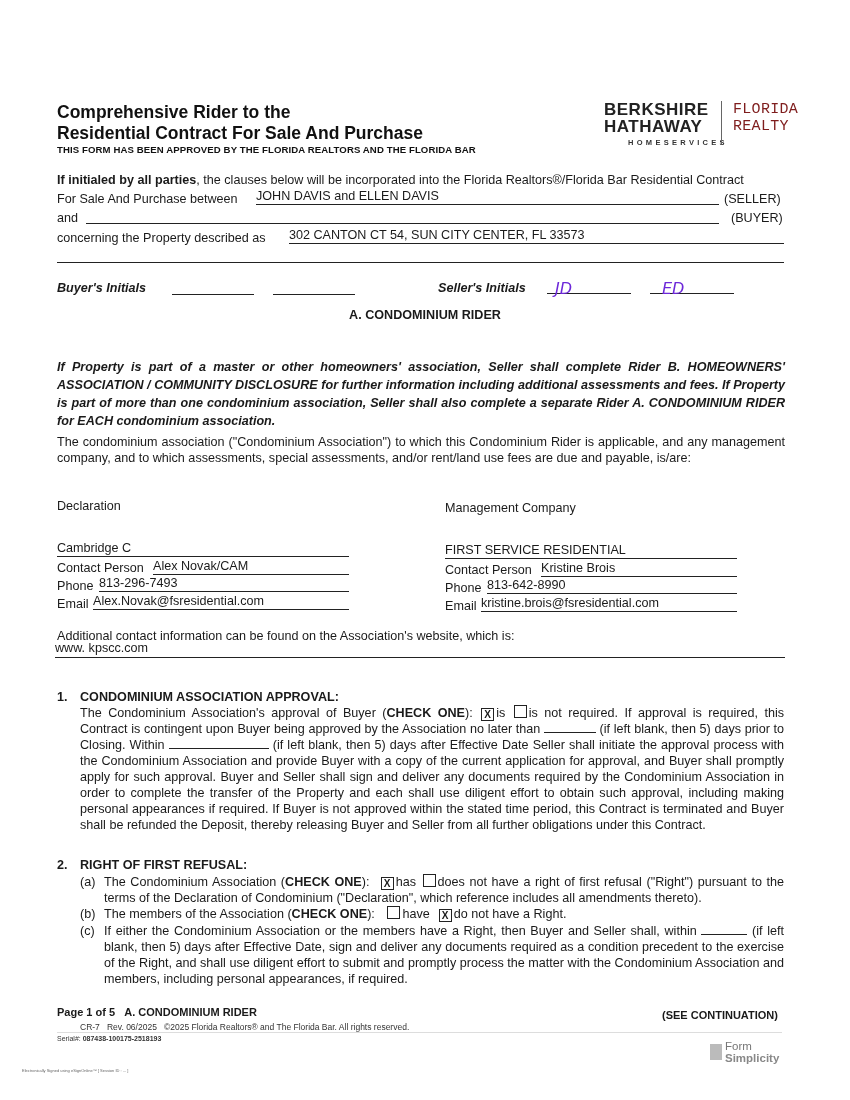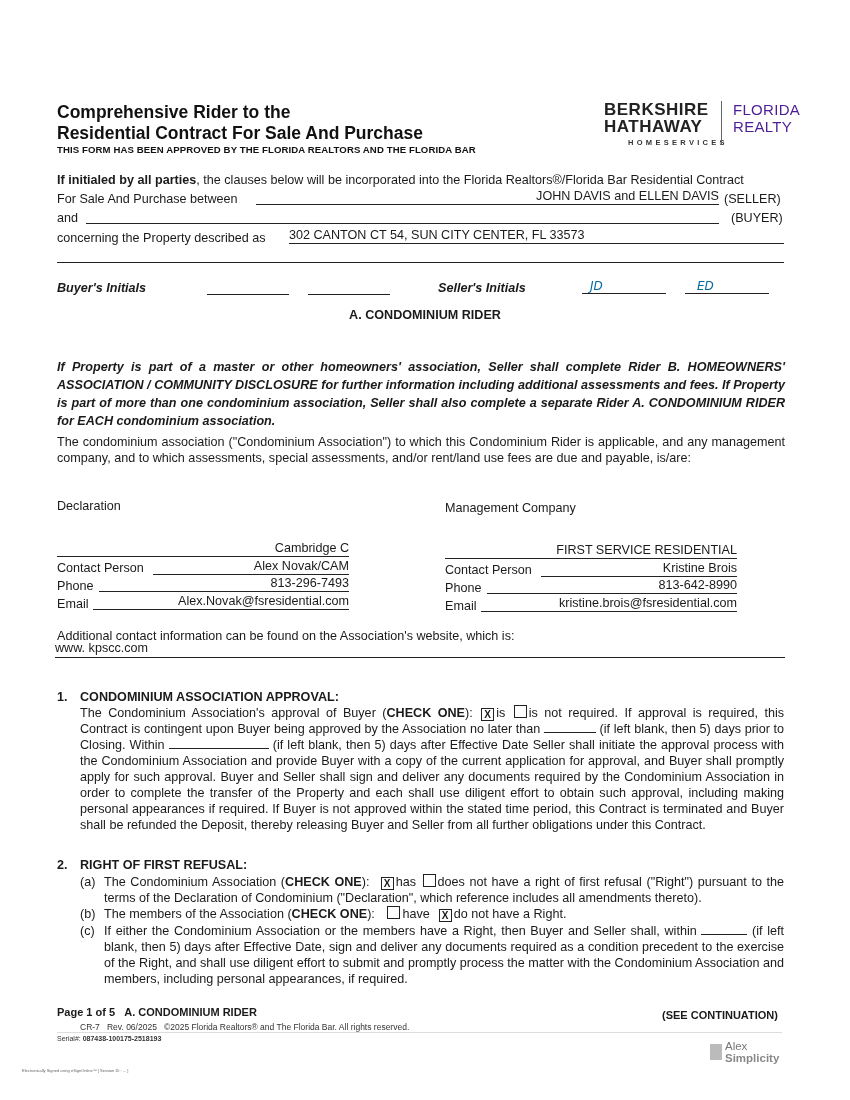--- a/index.html
+++ b/index.html
@@ -3,31 +3,31 @@
 <meta charset="utf-8">
 <style>
   html, body { margin: 0; padding: 0; background: #ffffff; }
   body { width: 850px; height: 1100px; position: relative; overflow: hidden;
          font-family: "Liberation Sans", sans-serif; color: #1a1a1a; }
   .abs { position: absolute; }
   .ttl { font-weight: bold; font-size: 17.5px; line-height: 21px; color: #111; }
   .approved { font-weight: bold; font-size: 9.6px; letter-spacing: 0.1px; color: #111; }
   .logo-bh { font-weight: bold; font-size: 17px; line-height: 17px; letter-spacing: 0.5px; color: #222; }
   .logo-hs { font-size: 7.5px; letter-spacing: 3.3px; color: #333; font-weight: bold; padding-left: 24px; }
-  .logo-fr { font-size: 15px; line-height: 17px; color: #4c1d95; letter-spacing: 0.3px; }
+  .logo-fr { font-size: 15px; line-height: 17px; color: #7f1d1d; letter-spacing: 0.3px; font-family: Liberation Mono, monospace; }
   .logo-div { width: 1px; background: #666; }
   .t { font-size: 12.6px; line-height: 16px; }
   .line { border-bottom: 1px solid #222; }
-  .fill { text-align: right; font-size: 12.6px; line-height: 15px; }
+  .fill { text-align: left; font-size: 12.6px; line-height: 15px; }
   .ital { font-style: italic; font-weight: bold; font-size: 12.6px; line-height: 18px; text-align: justify; }
   .just { text-align: justify; font-size: 12.6px; line-height: 16px; }
   .cb { display: inline-block; width: 11px; height: 11px; border: 1px solid #222; vertical-align: -1px;
         font-size: 10px; line-height: 11px; text-align: center; font-weight: bold; margin: 0 2px; }
   .blank { display: inline-block; border-bottom: 1px solid #222; height: 11px; vertical-align: baseline; }
-  .hand { font-family: "DejaVu Sans", sans-serif; font-size: 12px; font-style: italic; color: #0369a1; margin-left: 35px; }
+  .hand { font-family: "DejaVu Sans", sans-serif; font-size: 16px; font-style: italic; color: #6d28d9; }
   .ftr-b { font-weight: bold; font-size: 11px; }
   .ftr-s { font-size: 8.5px; color: #333; }
   .ser { font-size: 7px; color: #333; }
   .tiny { font-size: 4px; color: #666; }
   .fs-text { font-size: 11.5px; line-height: 12px; color: #777; }
   .fs-icon { width: 12px; height: 16px; background: #bbb; }
 </style>
 </head>
 <body>
 
@@ -144,18 +144,18 @@
   <span>CR-7</span>&nbsp;&nbsp;&nbsp;<span>Rev. 06/2025</span>&nbsp;&nbsp;&nbsp;<span>©2025 Florida Realtors® and The Florida Bar.  All rights reserved.</span>
 </div>
 <div class="abs" style="left:57px;top:1032px;width:725px;border-top:1px solid #ddd;"></div>
 <div class="abs ser" style="left:57px;top:1035px;">
   <span>Serial#:</span> <b>087438-100175-2518193</b>
 </div>
 
 <div class="abs" style="left:710px;top:1040px;display:flex;align-items:center;gap:3px;">
   <div class="fs-icon"></div>
   <div>
-    <div class="fs-text">Alex</div>
+    <div class="fs-text">Form</div>
     <div class="fs-text" style="font-weight:bold;color:#888;">Simplicity</div>
   </div>
 </div>
 
 <div class="abs tiny" style="left:22px;top:1068px;">Electronically Signed using eSignOnline™ [ Session ID : ... ]</div>
 
 </body></html>

